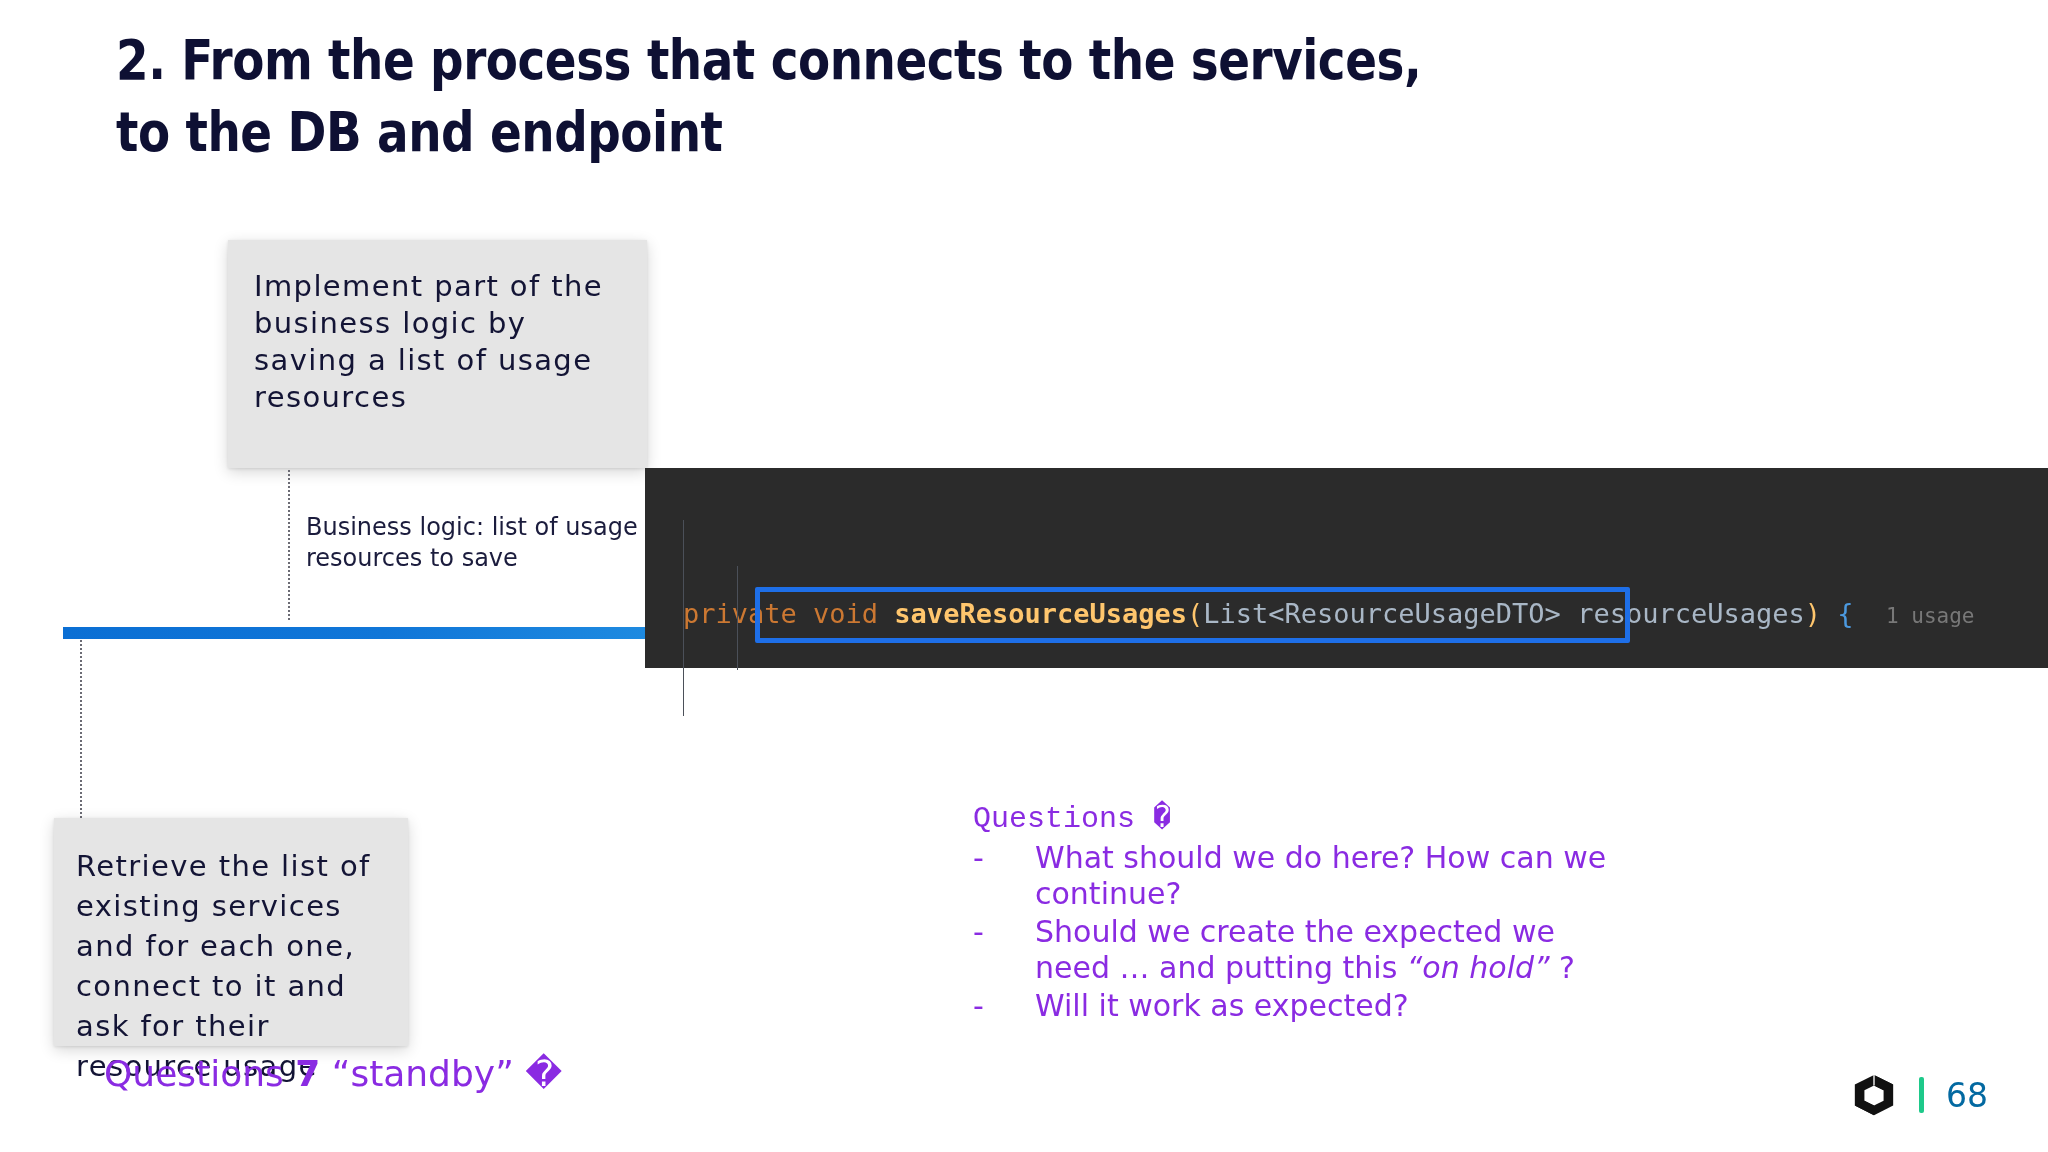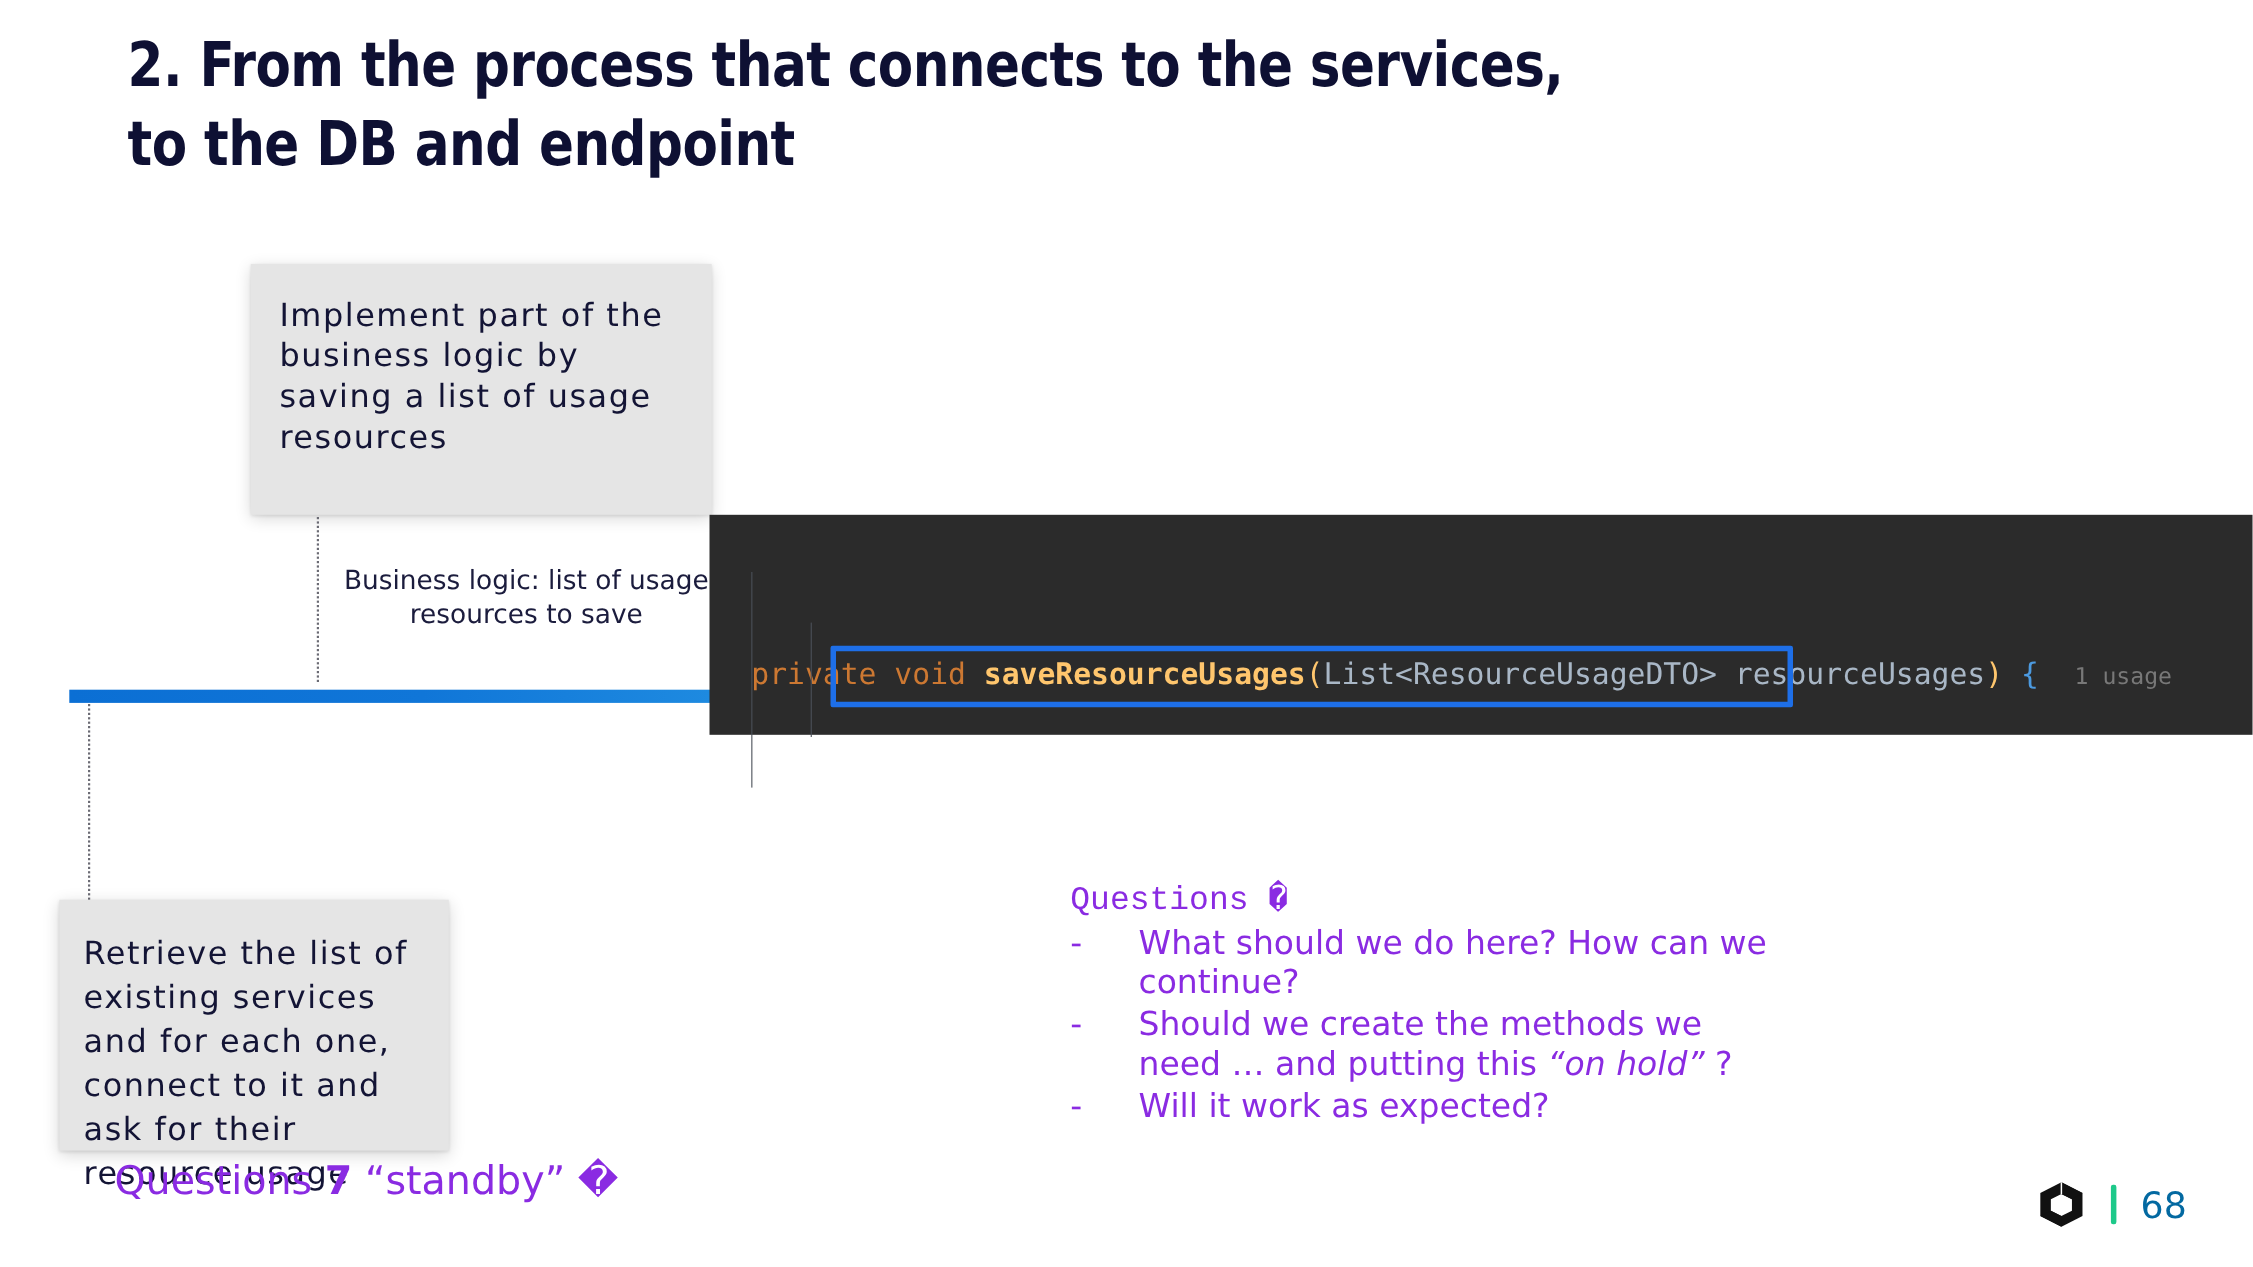--- a/index.html
+++ b/index.html
@@ -87,21 +87,20 @@
   }
 
   
   .annot {
     position: absolute;
     font-family: "DejaVu Sans", sans-serif;
     font-size: 24px;
     line-height: 31px;
     color: #1b1c3d;
     white-space: pre-line;
-    text-align: center;
   }
   #annot-1 { left: 306px; top: 512px; width: 345px; }
   #annot-2 { left: 108px; top: 692px; width: 400px; }
 
   
   #code-panel {
     position: absolute;
     left: 645px;
     top: 468px;
     width: 1403px;
@@ -243,21 +242,21 @@
   <div id="code-highlight"></div>
 
   <div class="q-head" id="questions-right">Questions �</div>
   <div class="q-list">
     <div class="q-item">
       <span class="q-dash">-</span>
       <span class="q-text">What should we do here? How can we continue?</span>
     </div>
     <div class="q-item">
       <span class="q-dash">-</span>
-      <span class="q-text"><span>Should we create the methods we need … and putting this </span><i>“on hold”</i><span> ?</span></span>
+      <span class="q-text"><span>Should we create the expected we need … and putting this </span><i>“on hold”</i><span> ?</span></span>
     </div>
     <div class="q-item">
       <span class="q-dash">-</span>
       <span class="q-text">Will it work as expected?</span>
     </div>
   </div>
 
   <div id="questions-bottom"><span>Questions </span><span class="bold7">7</span><span> “standby” �</span></div>
 
   <div id="footer">

